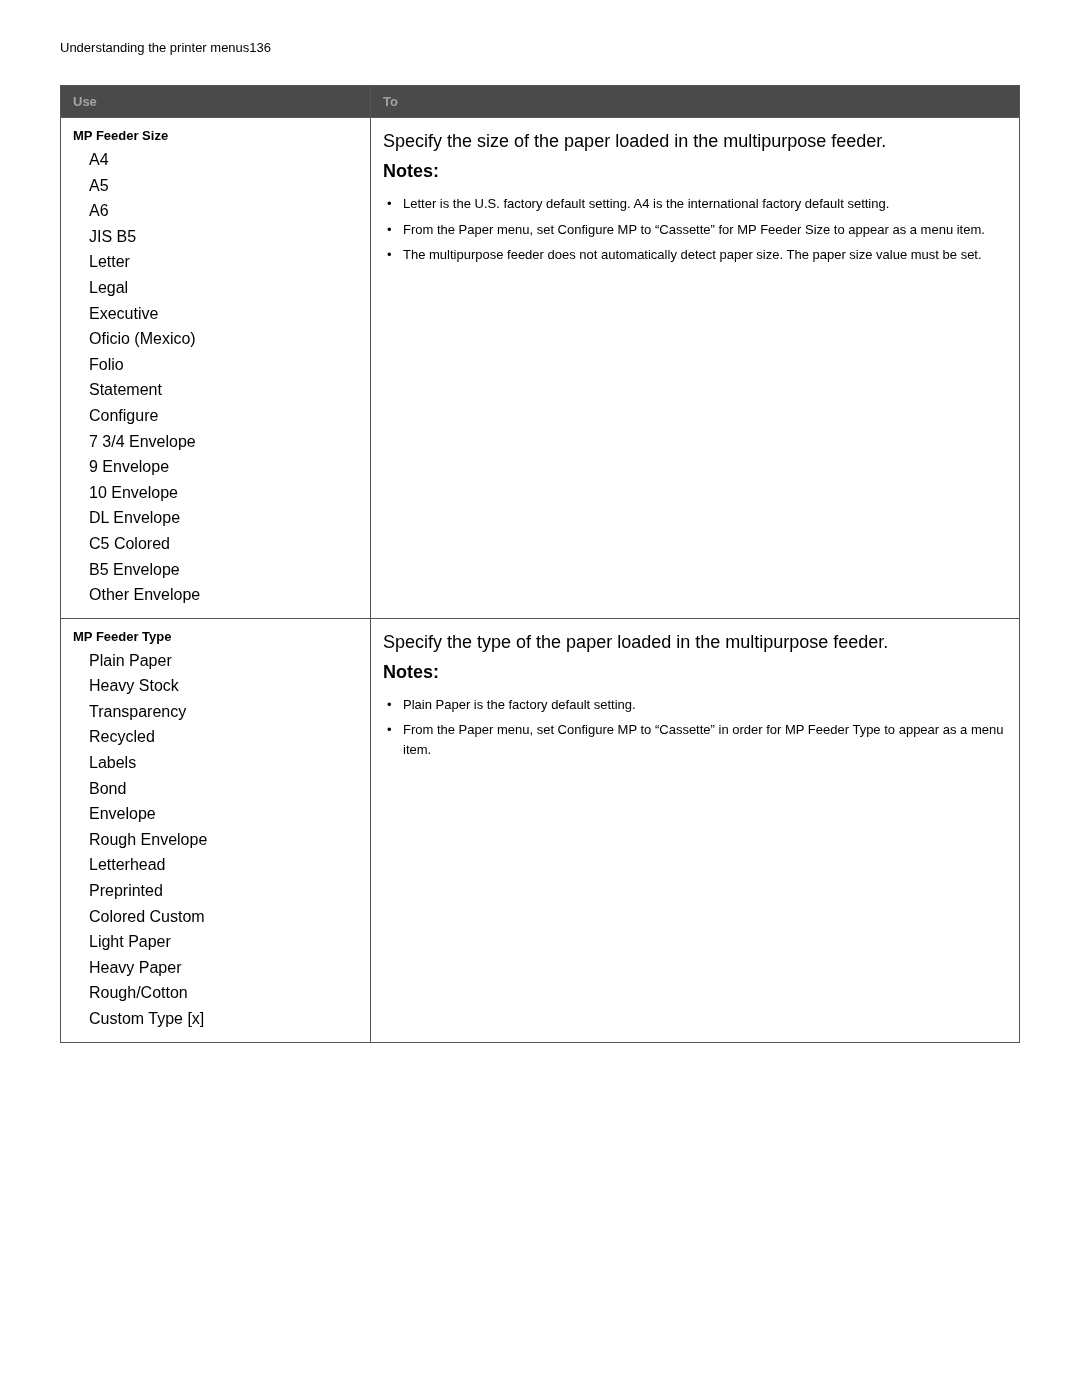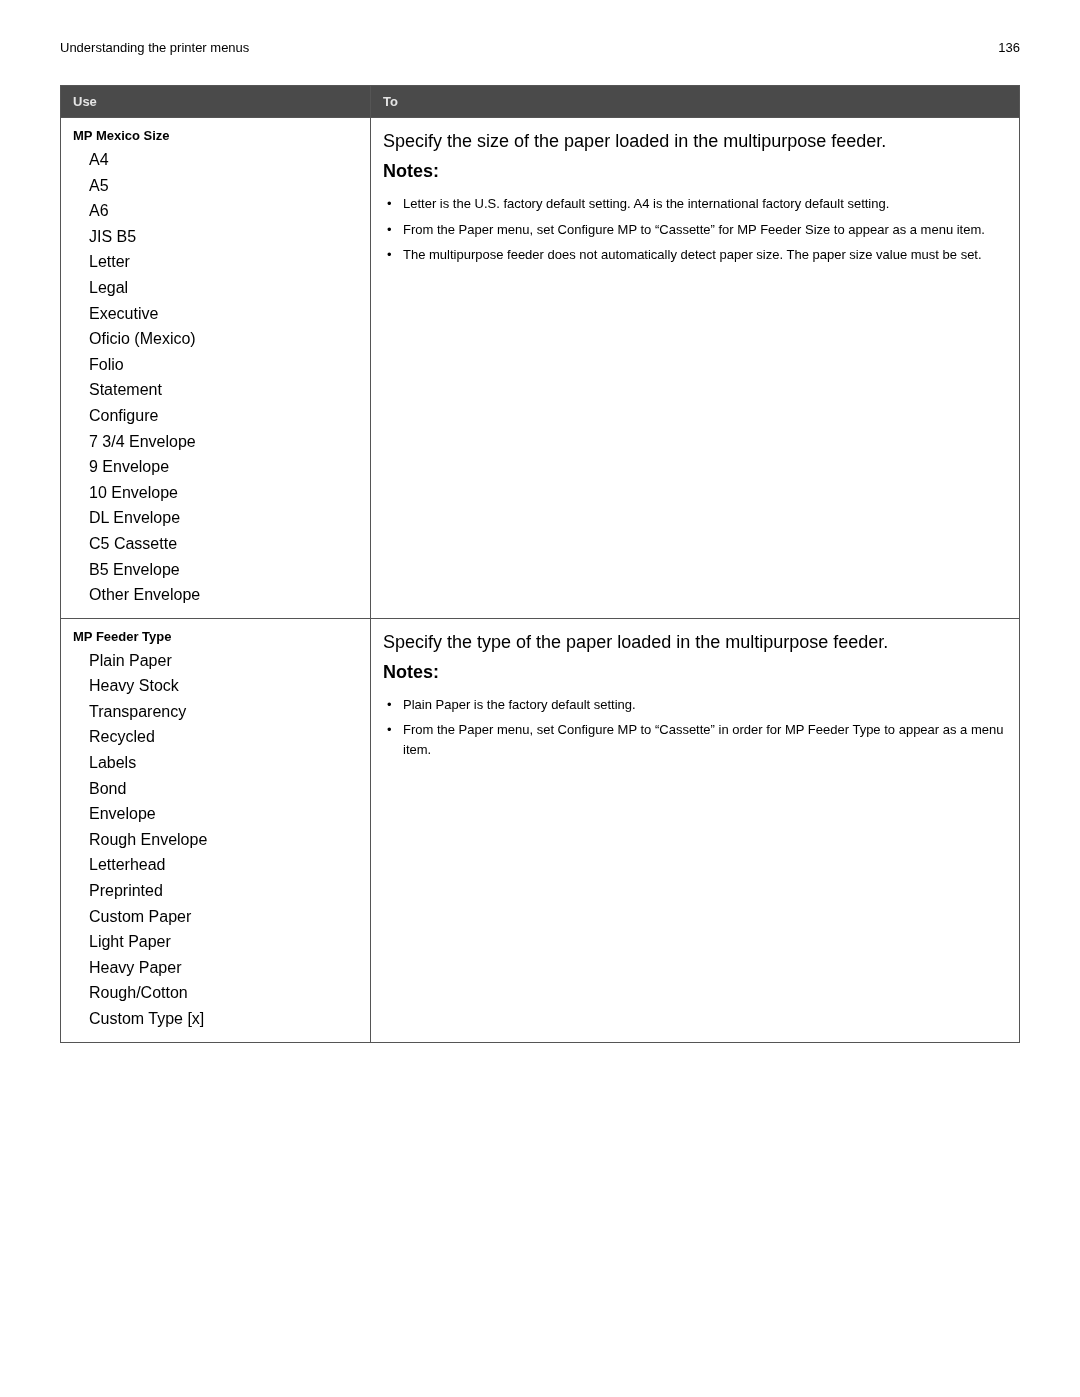--- a/index.html
+++ b/index.html
@@ -7,33 +7,32 @@
       font-family: Arial, sans-serif;
       font-size: 13px;
       background: #fff;
       color: #000;
       width: 1080px;
       min-height: 1397px;
       padding: 40px 60px;
     }
     .page-header {
       display: flex;
-      justify-content: space-between;
       align-items: center;
       margin-bottom: 30px;
       font-size: 13px;
     }
     .main-table {
       width: 100%;
       border-collapse: collapse;
       border: 1px solid #555;
     }
     .main-table th {
       background-color: #4a4a4a;
-      color: #e5e5e5;
+      color: #a3a3a3;
       padding: 8px 12px;
       text-align: left;
       font-size: 13px;
       font-weight: bold;
       border: 1px solid #555;
     }
     .main-table td {
       vertical-align: top;
       padding: 10px 12px;
       border: 1px solid #555;
@@ -105,38 +104,38 @@
 <table class="main-table">
   <thead>
     <tr>
       <th>Use</th>
       <th>To</th>
     </tr>
   </thead>
   <tbody id="table-body">
   <tr>
         <td class="left-col">
-          <div class="section-title">MP Mexico Size</div>
+          <div class="section-title">MP Feeder Size</div>
           <ul class="item-list">
             <li>A4</li>
             <li>A5</li>
             <li>A6</li>
             <li>JIS B5</li>
             <li>Letter</li>
             <li>Legal</li>
             <li>Executive</li>
             <li>Oficio (Mexico)</li>
             <li>Folio</li>
             <li>Statement</li>
             <li>Configure</li>
             <li>7 3/4 Envelope</li>
             <li>9 Envelope</li>
             <li>10 Envelope</li>
             <li>DL Envelope</li>
-            <li>C5 Cassette</li>
+            <li>C5 Colored</li>
             <li>B5 Envelope</li>
             <li>Other Envelope</li>
           </ul>
         </td>
         <td class="right-col">
           <div class="right-description">Specify the size of the paper loaded in the multipurpose feeder.</div>
           <div class="notes-title">Notes:</div>
           <ul class="bullet-list">
             <li>Letter is the U.S. factory default setting. A4 is the international factory default setting.</li>
             <li>From the Paper menu, set Configure MP to “Cassette” for MP Feeder Size to appear as a menu item.</li>
@@ -151,21 +150,21 @@
             <li>Plain Paper</li>
             <li>Heavy Stock</li>
             <li>Transparency</li>
             <li>Recycled</li>
             <li>Labels</li>
             <li>Bond</li>
             <li>Envelope</li>
             <li>Rough Envelope</li>
             <li>Letterhead</li>
             <li>Preprinted</li>
-            <li>Custom Paper</li>
+            <li>Colored Custom</li>
             <li>Light Paper</li>
             <li>Heavy Paper</li>
             <li>Rough/Cotton</li>
             <li>Custom Type [x]</li>
           </ul>
         </td>
         <td class="right-col">
           <div class="right-description">Specify the type of the paper loaded in the multipurpose feeder.</div>
           <div class="notes-title">Notes:</div>
           <ul class="bullet-list">

